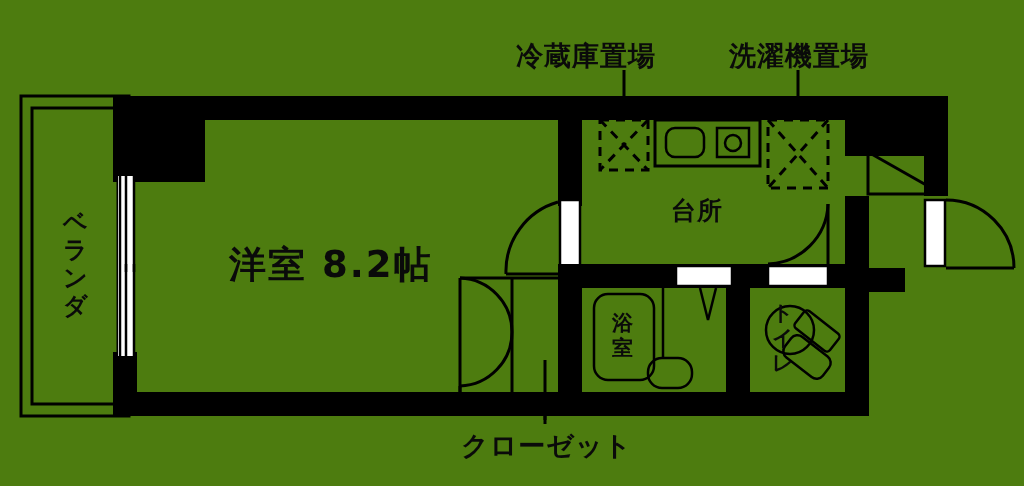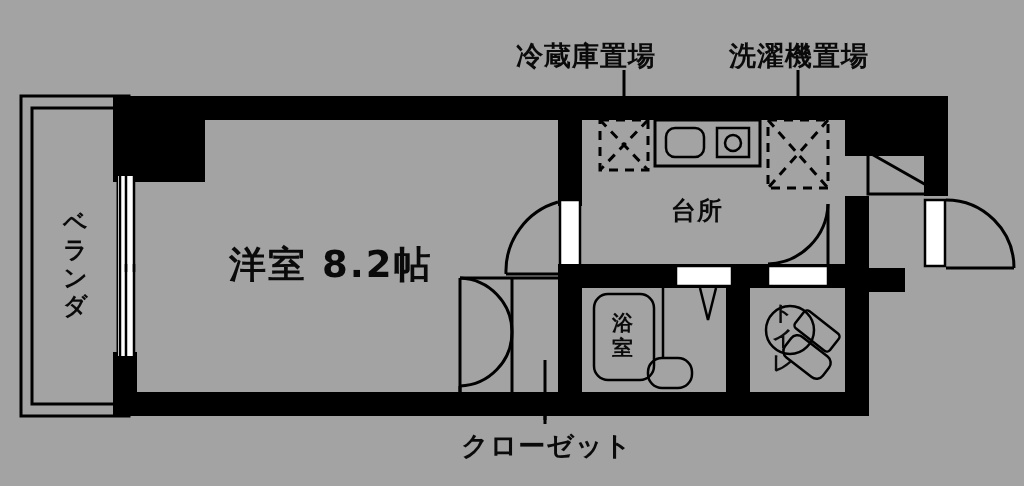--- a/index.html
+++ b/index.html
@@ -10,21 +10,21 @@
   body {
     width: 1024px;
     height: 486px;
     font-family: "DejaVu Sans", "Liberation Sans", sans-serif;
     overflow: hidden;
   }
   #floorplan-root {
     position: relative;
     width: 1024px;
     height: 486px;
-    background: #a3a3a3;
+    background: #4d7c0f;
   }
   svg.plan {
     display: block;
     width: 1024px;
     height: 486px;
   }
   .wall { fill: #000000; }
   .thin { fill: none; stroke: #000000; stroke-width: 3; }
   .thin2 { fill: none; stroke: #000000; stroke-width: 2.5; }
   .arc { fill: none; stroke: #000000; stroke-width: 3; }

